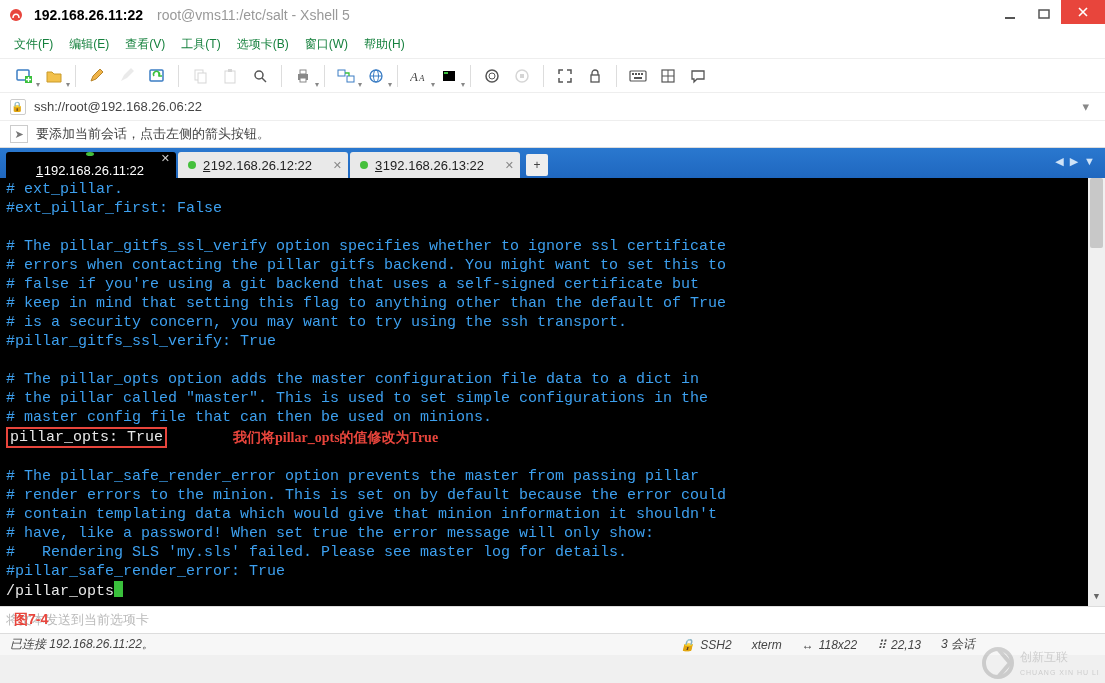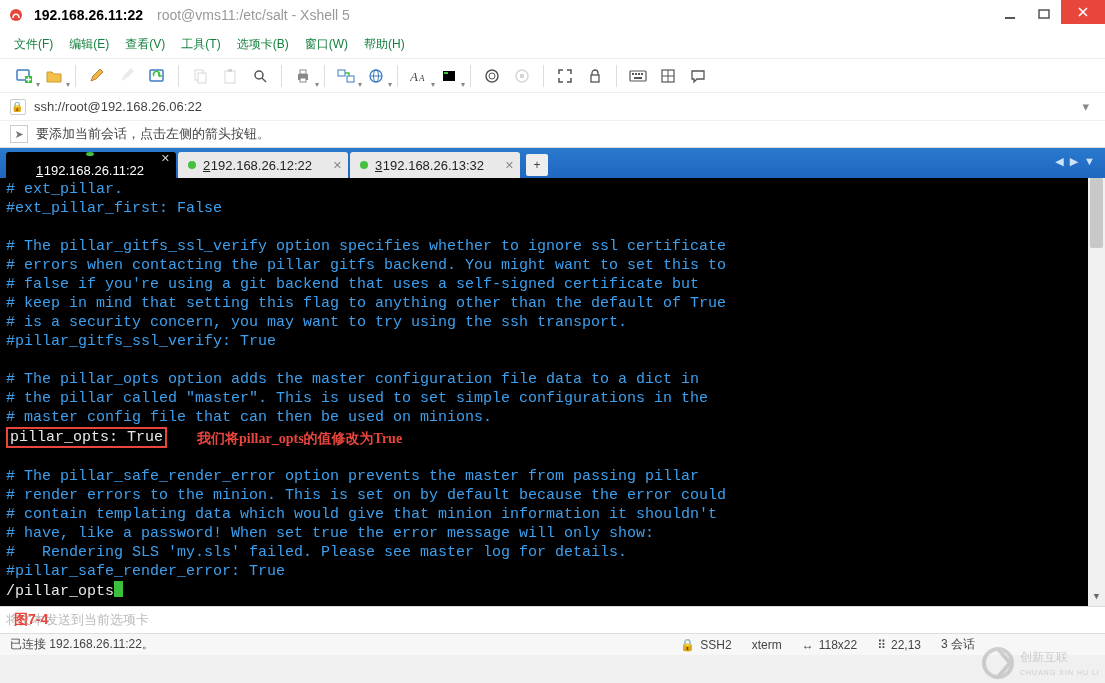--- a/index.html
+++ b/index.html
@@ -32,27 +32,27 @@
   .tab.active .x{color:#ccc;}
   .plusTab{width:22px;height:22px;background:#eee;display:flex;align-items:center;justify-content:center;color:#444;margin-bottom:2px;margin-left:4px;border-radius:2px;cursor:pointer;}
   .tabnav{position:absolute;right:8px;top:5px;display:flex;gap:2px;}
   .tabnav span{color:#cfe3f7;font-size:11px;cursor:pointer;padding:2px;}
   .terminal { background: #000; height: 428px; position: relative; font-family: "Consolas","Courier New",monospace; font-size: 15px; line-height: 19px; padding: 2px 4px 0 6px; overflow:hidden;}
   .scroll{position:absolute;right:0;top:0;bottom:0;width:17px;background:#f0f0f0;}
   .scroll .thumb{position:absolute;left:2px;right:2px;top:0;height:70px;background:#c8c8c8;border-radius:2px;}
   .scroll .arrdn{position:absolute;bottom:0;left:0;right:0;height:17px;display:flex;align-items:center;justify-content:center;color:#666;font-size:9px;background:#f0f0f0;}
   .tl{color:#3da0ef;white-space:pre;}
   .tl.white{color:#e8e8e8;}
-  .highlight-row{display:flex;align-items:flex-end;}
+  .highlight-row{display:flex;align-items:center;gap:36px;}
   .redbox{border:2px solid #e8453c;color:#e8e8e8;padding:0 2px;display:inline-block;line-height:17px;}
   .red-annot{color:#e8453c;font-weight:bold;margin-left:30px;font-family:"Microsoft YaHei";font-size:14px;}
   .cursor{display:inline-block;width:9px;height:16px;background:#3ac03c;vertical-align:-2px;margin-left:0px;}
   .sendbar{height:27px;background:#fff;display:flex;align-items:center;padding:0 2px;color:#bbb;font-size:13px;border-top:1px solid #ddd;position:relative;}
   .fig-label{position:absolute;left:14px;top:4px;color:#e8453c;font-weight:bold;font-size:14px;}
-  .statusbar{height:22px;background:#f7f7f7;display:flex;align-items:center;padding:0 10px;font-size:12px;color:#444;border-top:1px solid #ddd;gap:20px;}
+  .statusbar{height:22px;background:#f7f7f7;display:flex;align-items:center;padding:0 10px;font-size:12px;color:#444;border-top:1px solid #ddd;gap:20px;font-style:italic;}
   .statusbar .grow{flex:1;}
   .status-seg{display:flex;align-items:center;gap:5px;}
   .watermark{position:absolute;right:0;bottom:0;width:130px;height:40px;display:flex;align-items:center;justify-content:center;opacity:0.35;pointer-events:none;}
   .watermark svg{width:120px;}
   .addr-dd{margin-left:auto;color:#888;padding:0 6px;}
   .ico{display:inline-block;}
 </style>
 </head>
 <body>
 
@@ -246,21 +246,21 @@
     <span><span class="num">1</span> <span>192.168.26.11:22</span></span>
     <span class="x">✕</span>
   </div>
   <div class="tab">
     <span class="dot green"></span>
     <span><span class="num">2</span> <span>192.168.26.12:22</span></span>
     <span class="x">✕</span>
   </div>
   <div class="tab">
     <span class="dot green"></span>
-    <span><span class="num">3</span> <span>192.168.26.13:32</span></span>
+    <span><span class="num">3</span> <span>192.168.26.13:22</span></span>
     <span class="x">✕</span>
   </div>
   <div class="plusTab">+</div>
   <div class="tabnav">
     <span>◀</span>
     <span>▶</span>
     <span>▼</span>
   </div>
 </div>
 

